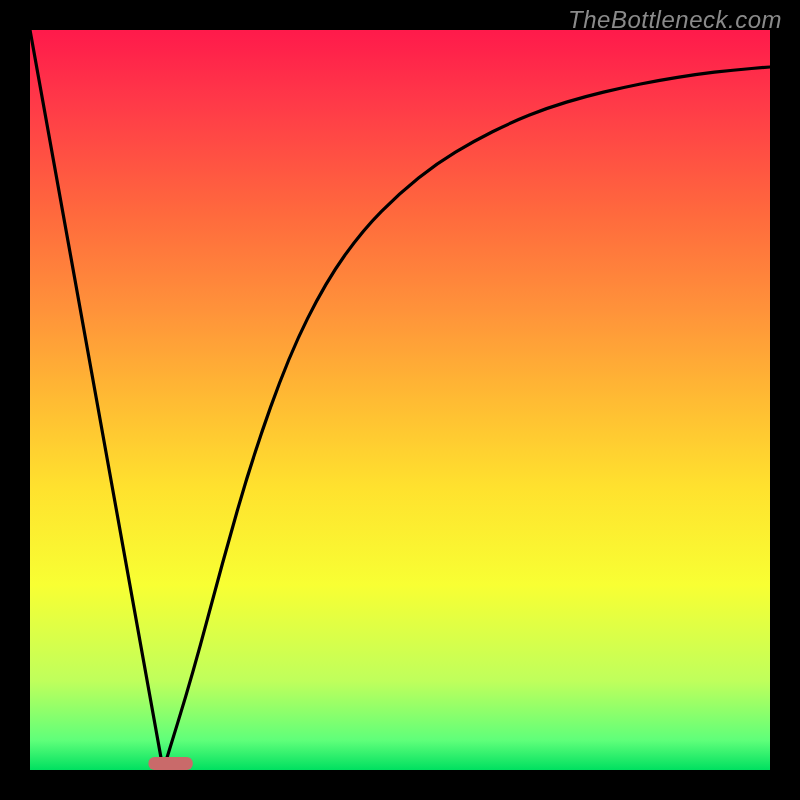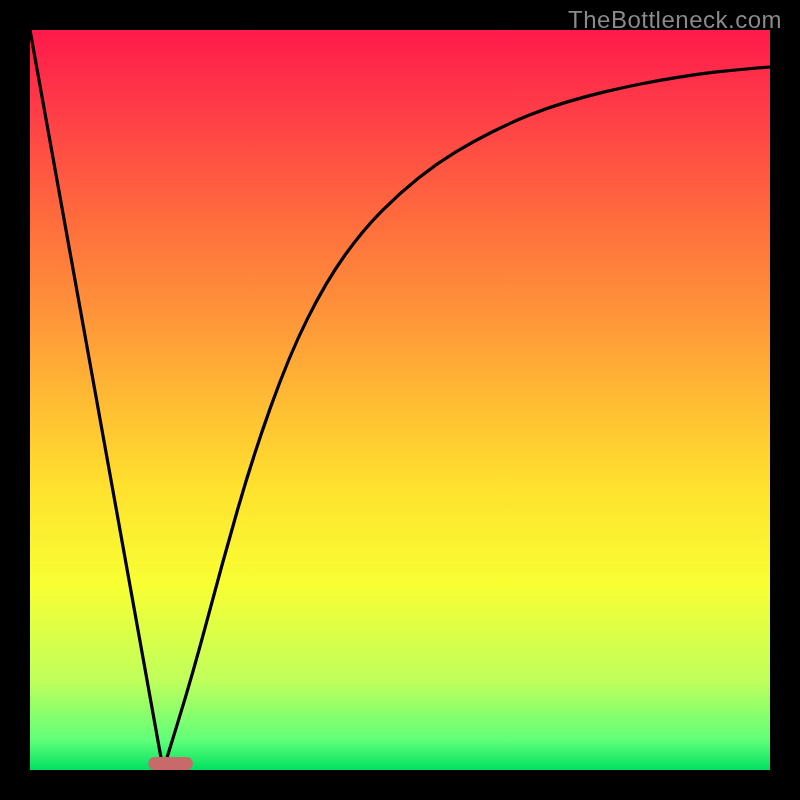--- a/index.html
+++ b/index.html
@@ -9,20 +9,21 @@
     height: 800px;
     overflow: hidden;
     background: #000;
     font-family: Arial, Helvetica, sans-serif;
   }
   .frame {
     position: relative;
     width: 800px;
     height: 800px;
     background: #000;
+    font-style: italic;
   }
   .plot-area {
     position: absolute;
     left: 30px;
     top: 30px;
     width: 740px;
     height: 740px;
     background: linear-gradient(
       to bottom,
       #ff1a4b 0%,

